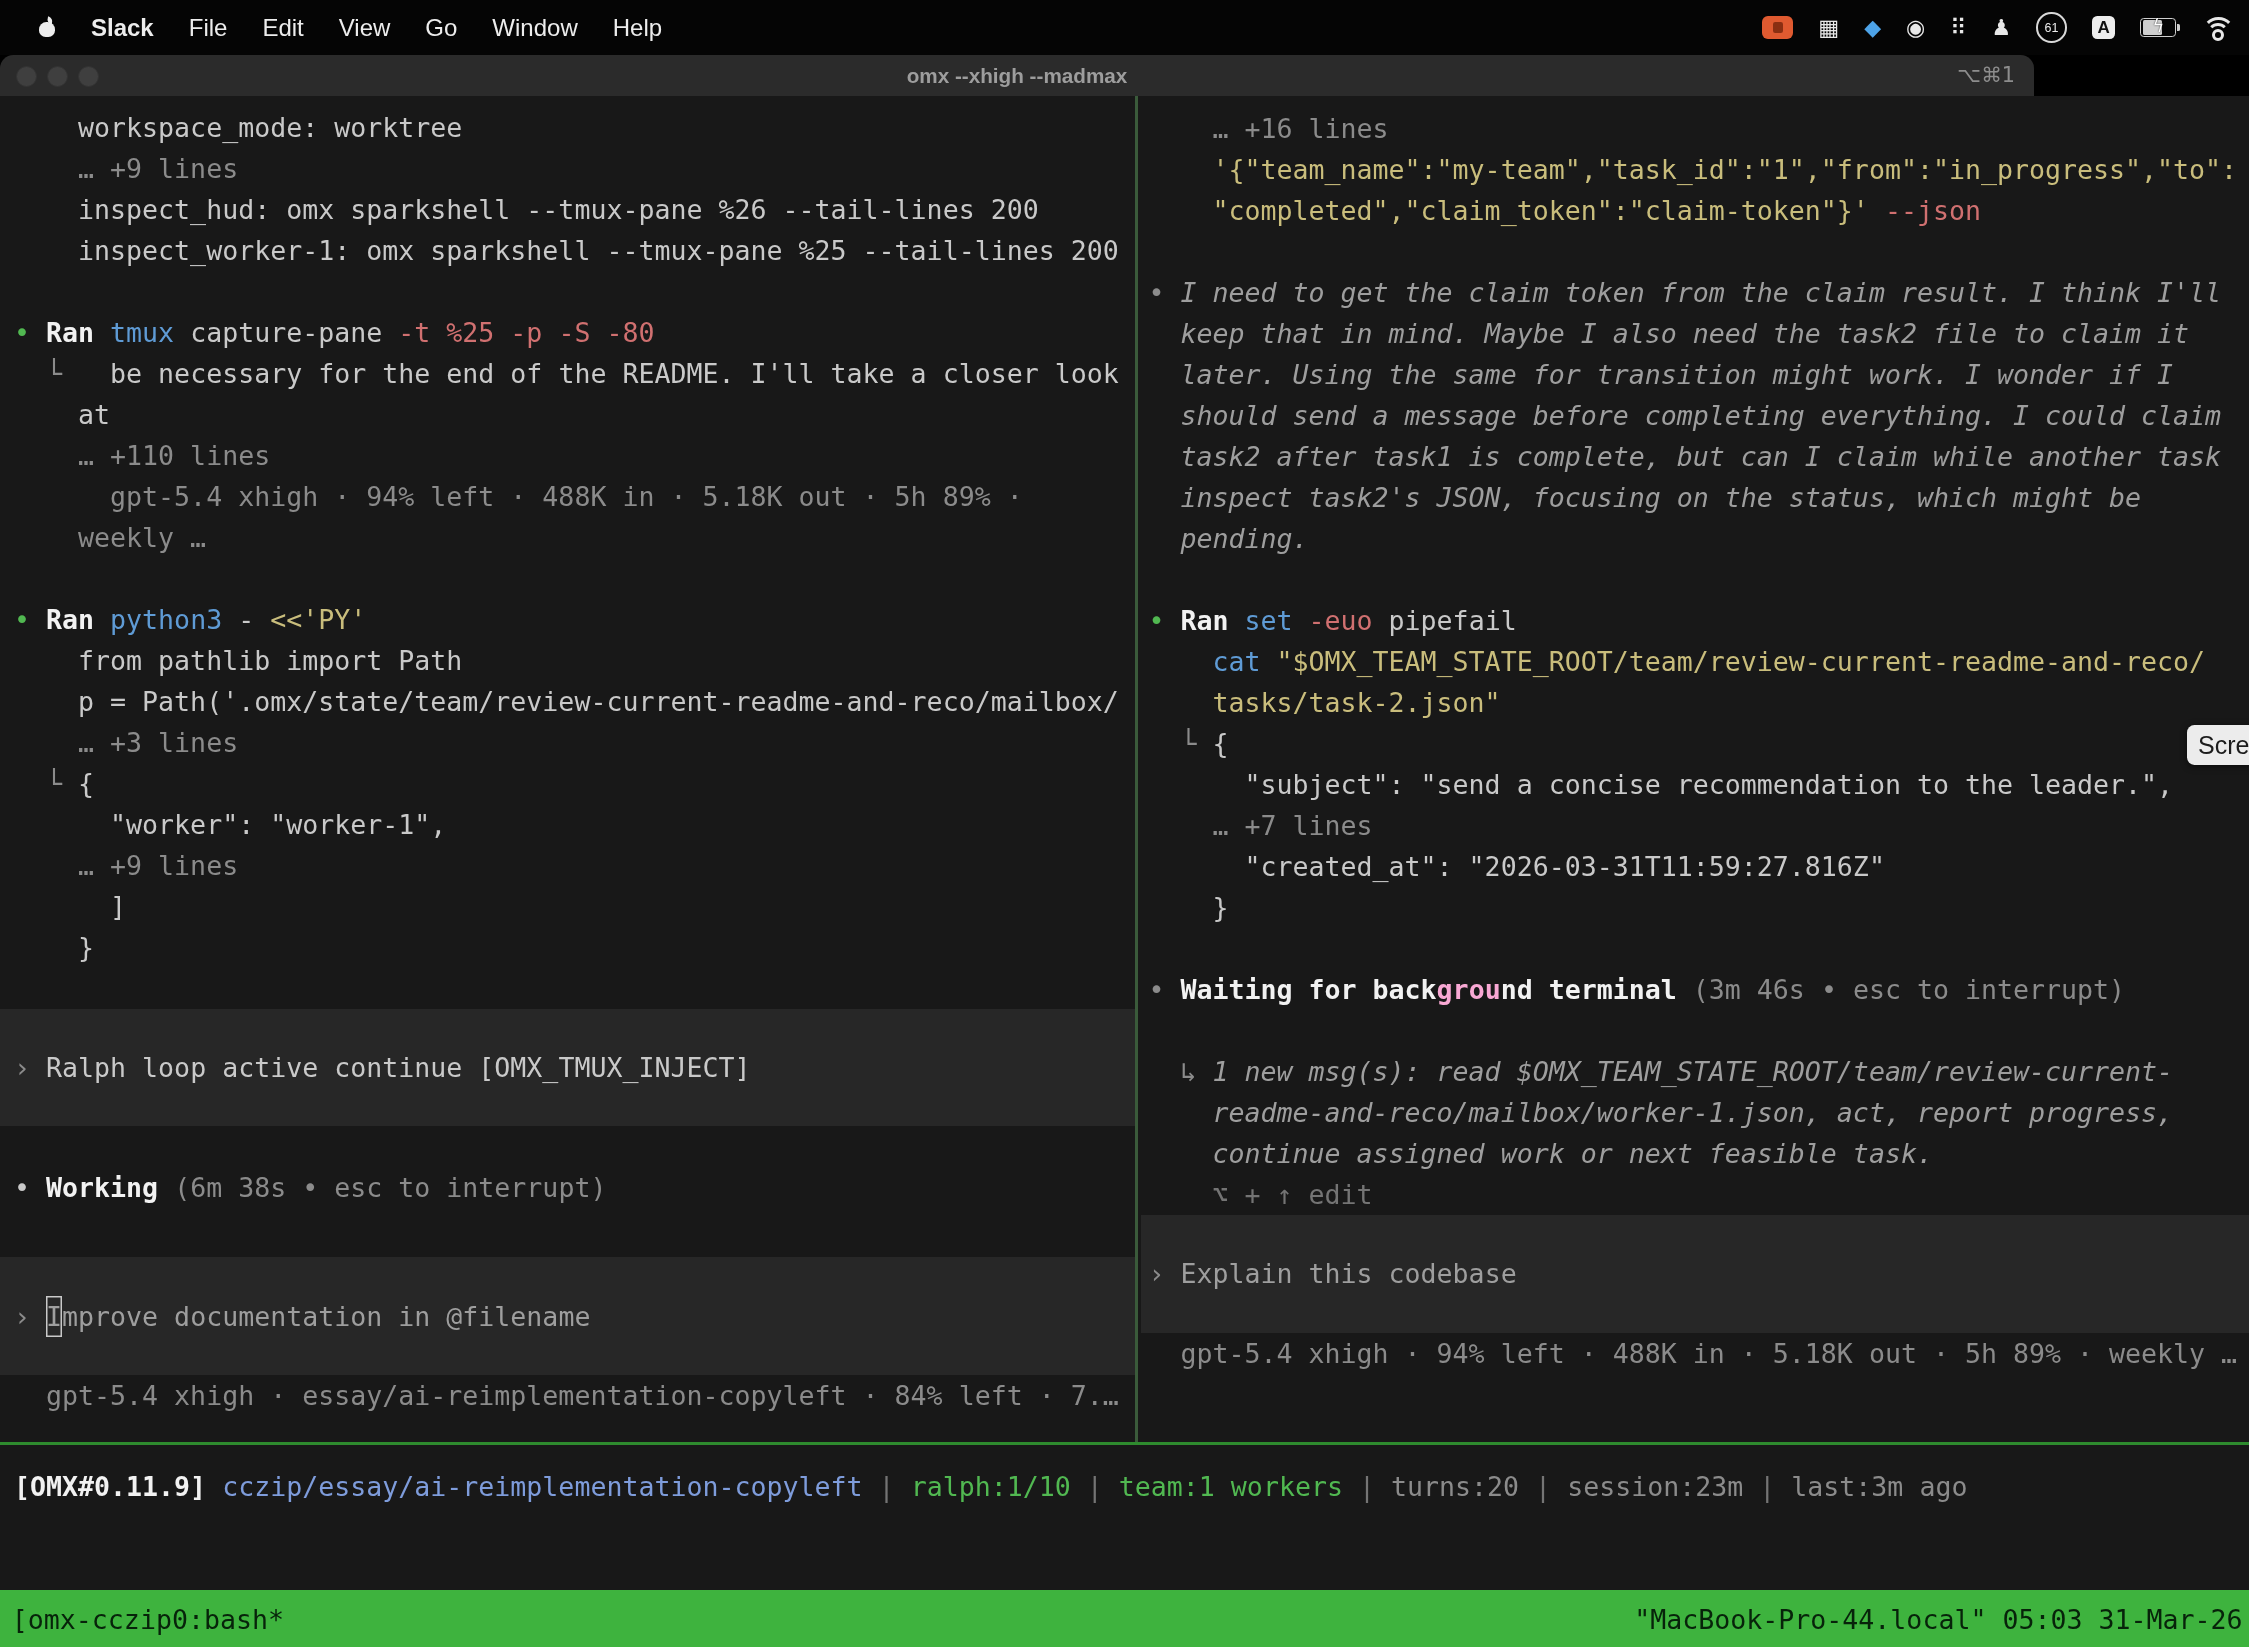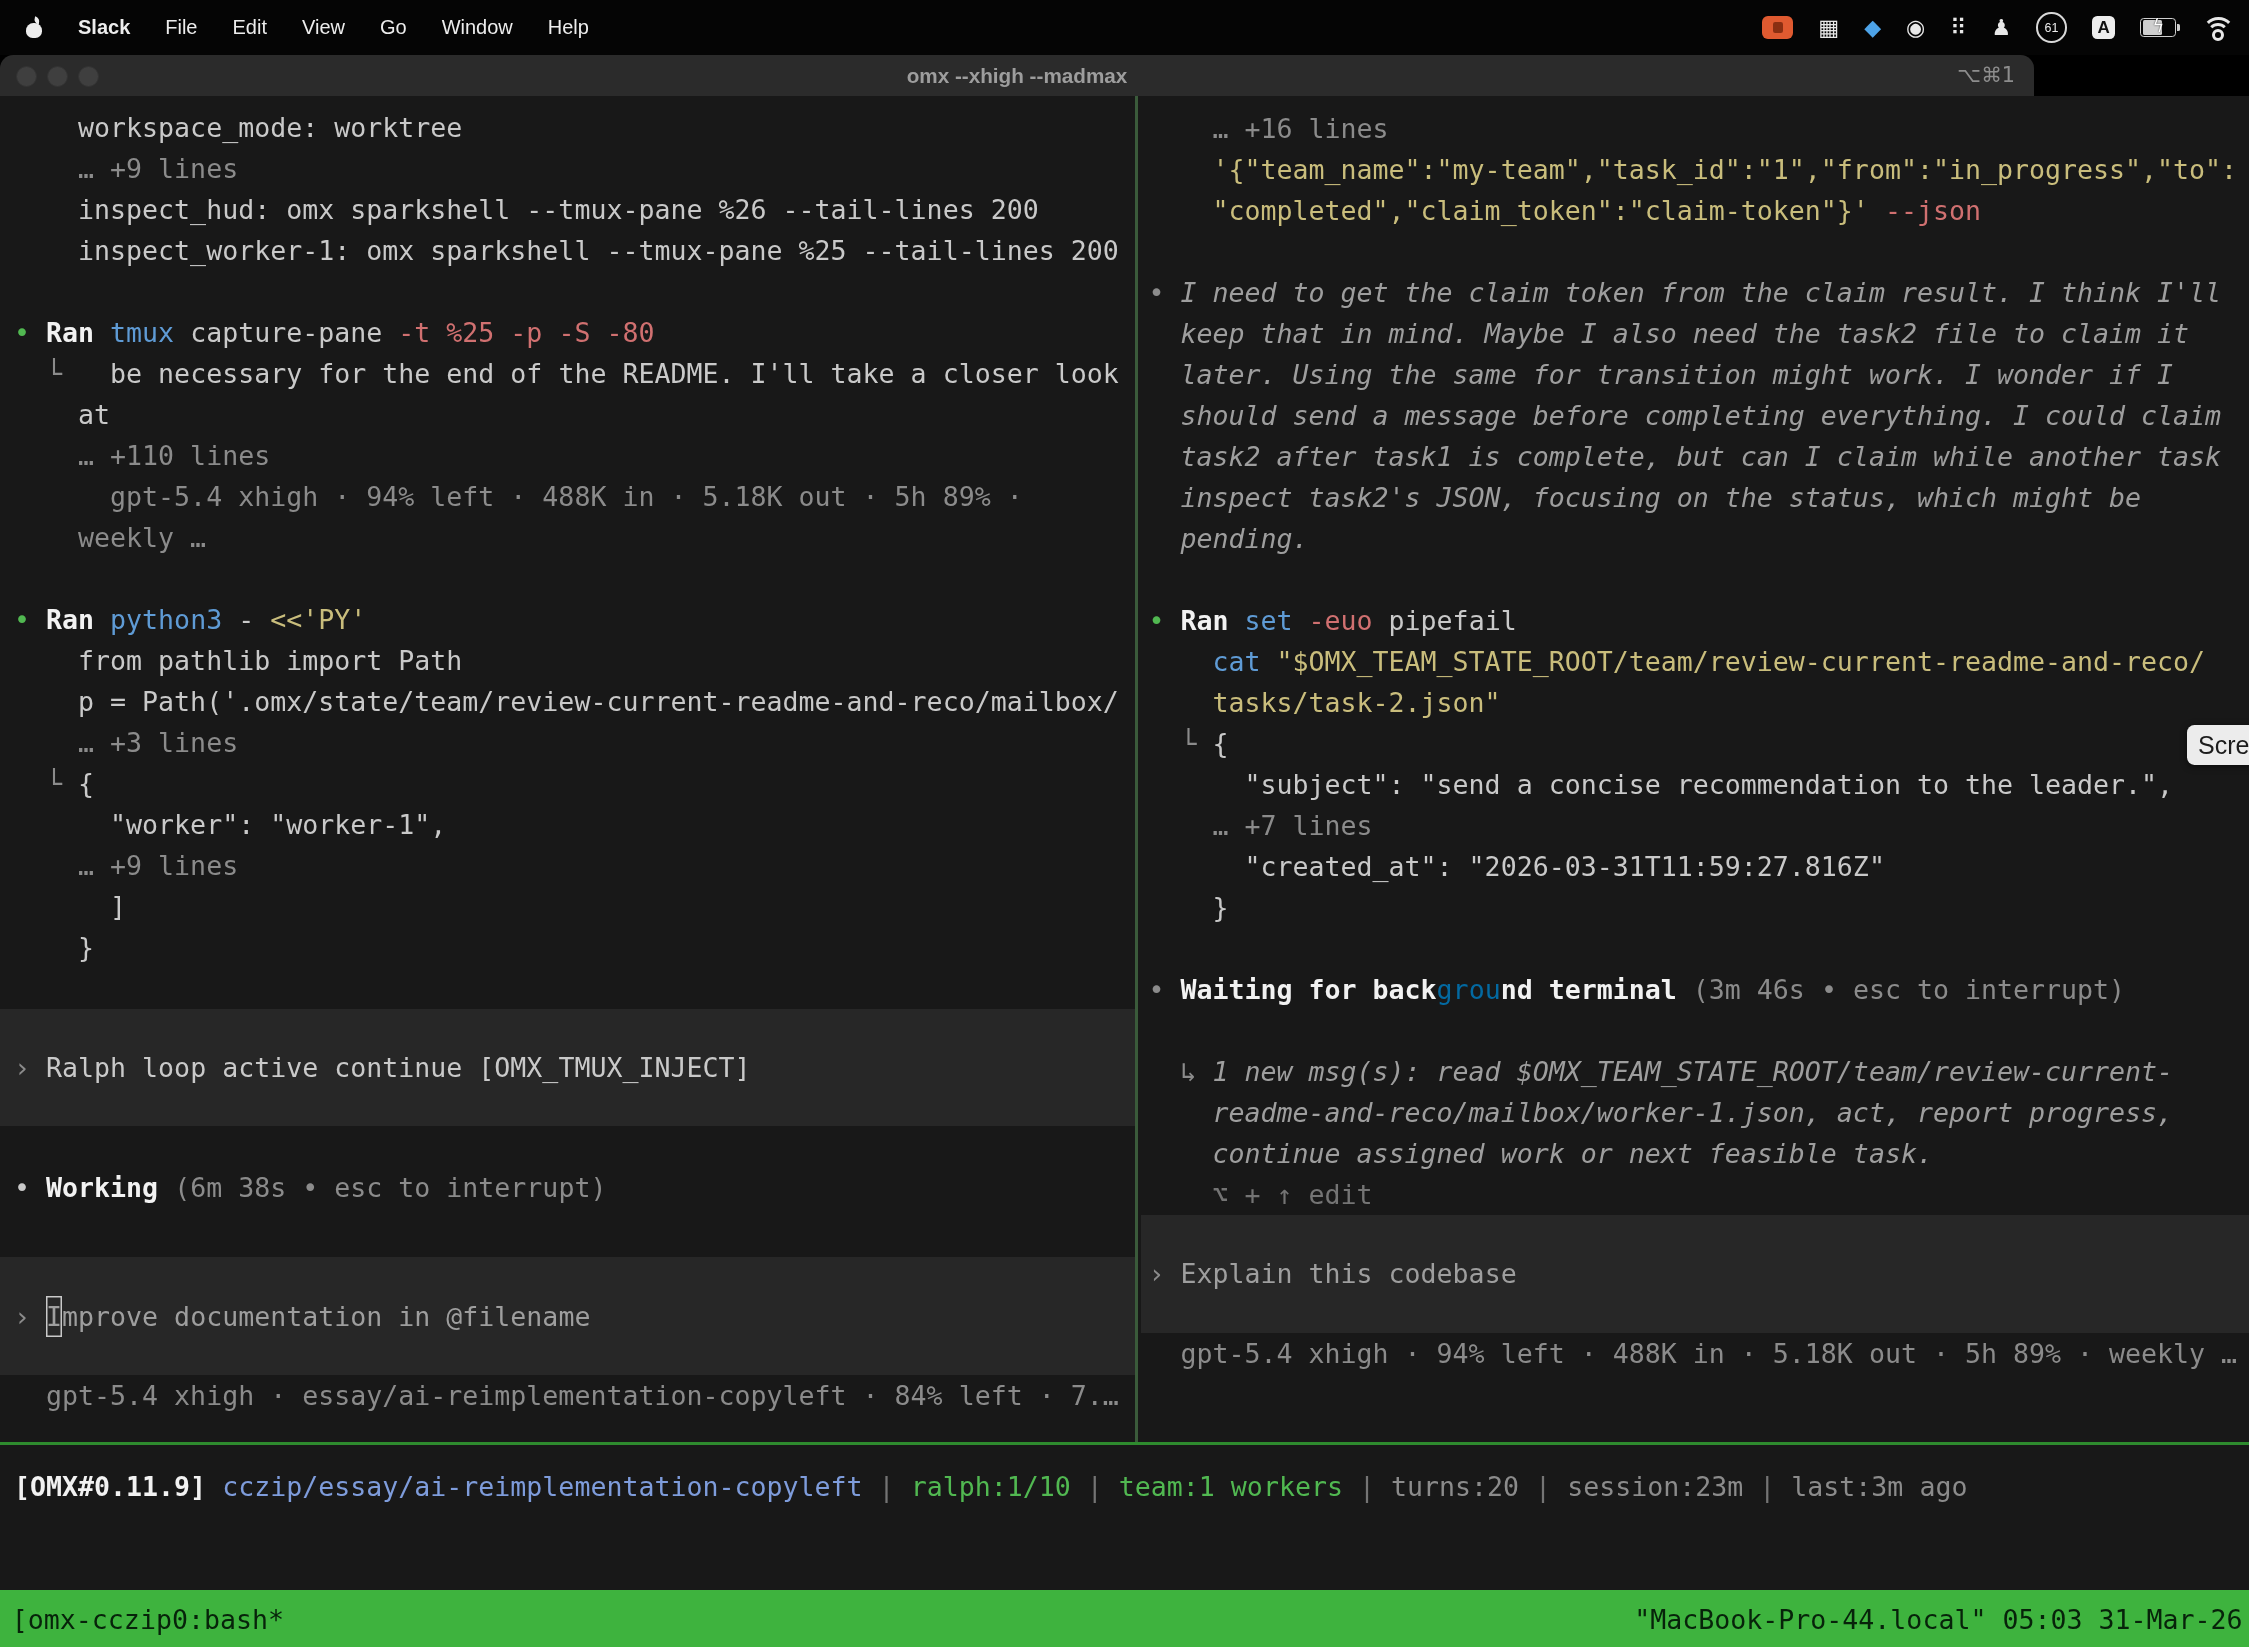--- a/index.html
+++ b/index.html
@@ -2,21 +2,21 @@
 <html style="font-size:11.8px"><head>
 <meta charset="utf-8">
 <style>
   html,body{margin:0;padding:0}
   body{width:2250px;height:1648px;background:#000;position:relative;overflow:hidden;
        font-family:"Liberation Sans",sans-serif}
 
   
   #menubar{position:absolute;left:0;top:0;width:2250px;height:55px;background:#050505;
            display:flex;align-items:center;justify-content:space-between;color:#ededed}
-  .mb-left{display:flex;align-items:flex-end;gap:35px;padding-left:24px;font-size:20px}
+  .mb-left{display:flex;align-items:center;gap:35px;padding-left:37px;font-size:24px}
   .mb-left .appname{font-weight:bold}
   .mb-right{display:flex;align-items:center;gap:25px;padding-right:20.7px}
   .apple{position:relative;width:19px;height:22px}
   .apple .body{position:absolute;left:1.5px;top:5.9px;width:16px;height:14.8px;background:#ededed;border-radius:7.4px 7.4px 6.6px 6.6px}
   .apple .leaf{position:absolute;left:9.6px;top:0;width:5.9px;height:6.6px;background:#ededed;border-radius:0 5.9px 0 5.9px;transform:rotate(20deg)}
   .mb-icon{font-size:22px;line-height:22px;color:#e8e8e8;font-family:"DejaVu Sans",sans-serif}
   .rec{width:31px;height:23.6px;background:#df5a30;border-radius:5.9px;display:flex;align-items:center;justify-content:center}
   .rec i{display:block;width:10.3px;height:10.3px;background:#8a2f12;border-radius:2.2px}
   .badge61{width:26.6px;height:26.6px;border:2.2px solid #d9d9d9;border-radius:50%;display:flex;align-items:center;justify-content:center;
            font-size:12.5px;color:#ededed}
@@ -48,21 +48,21 @@
   .tl{height:41px;white-space:pre;overflow:hidden;padding-left:14px;
       font-family:"DejaVu Sans Mono",monospace;font-size:26.6px;line-height:41px;color:#c9c9c9}
   .band{display:flex;align-items:center;background:#272727}
   .sg{display:inline}
   .sg.fg{color:#c9c9c9}
   .sg.dim{color:#8b8b8b}
   .sg.dim2{color:#747474}
   .sg.mut{color:#9e9e9e}
   .sg.wb{color:#f2f2f2;font-weight:bold}
   .sg.grn{color:#51b851}
-  .sg.gb{color:#0369a1;font-weight:normal}
+  .sg.gb{color:#f9a8d4;font-weight:bold}
   .sg.blu{color:#5f9bd5}
   .sg.blu2{color:#7e9cdb}
   .sg.red{color:#d07070}
   .sg.yel{color:#c9bd7c}
   .sg.i{font-style:italic}
   .sg.cur{color:#9e9e9e;box-shadow:inset 0 0 0 1.5px #c9c9c9}
 
   #left-pane{position:absolute;left:0;top:96px;width:1135px;height:1346px;padding-top:11px;box-sizing:border-box;overflow:hidden}
   #right-pane{position:absolute;left:1141px;top:96px;width:1109px;height:1346px;padding-top:11.8px;box-sizing:border-box;overflow:hidden}
   #right-pane .tl{padding-left:7.4px}

